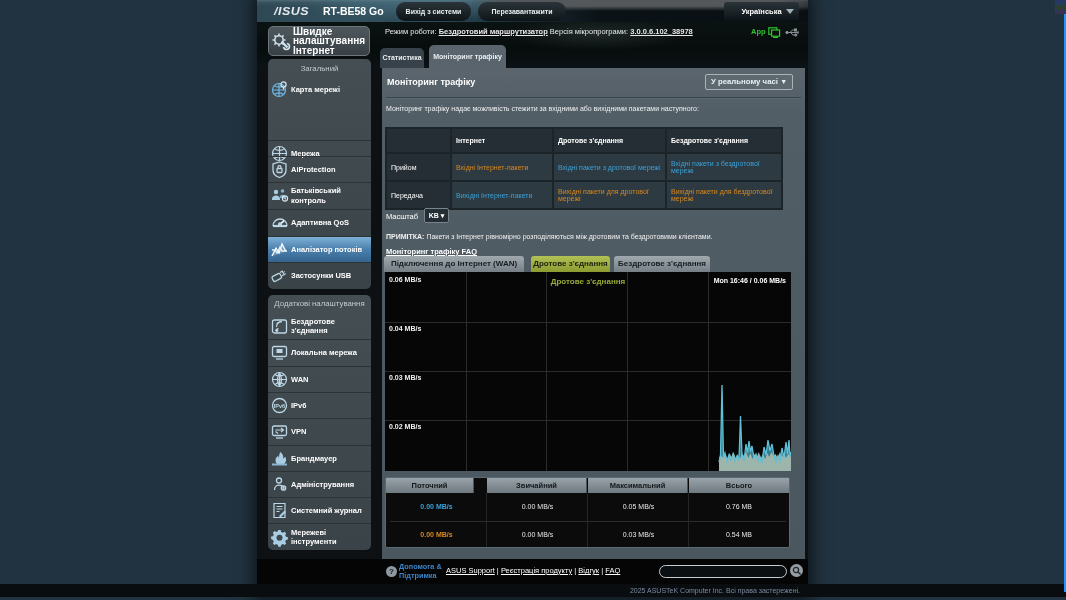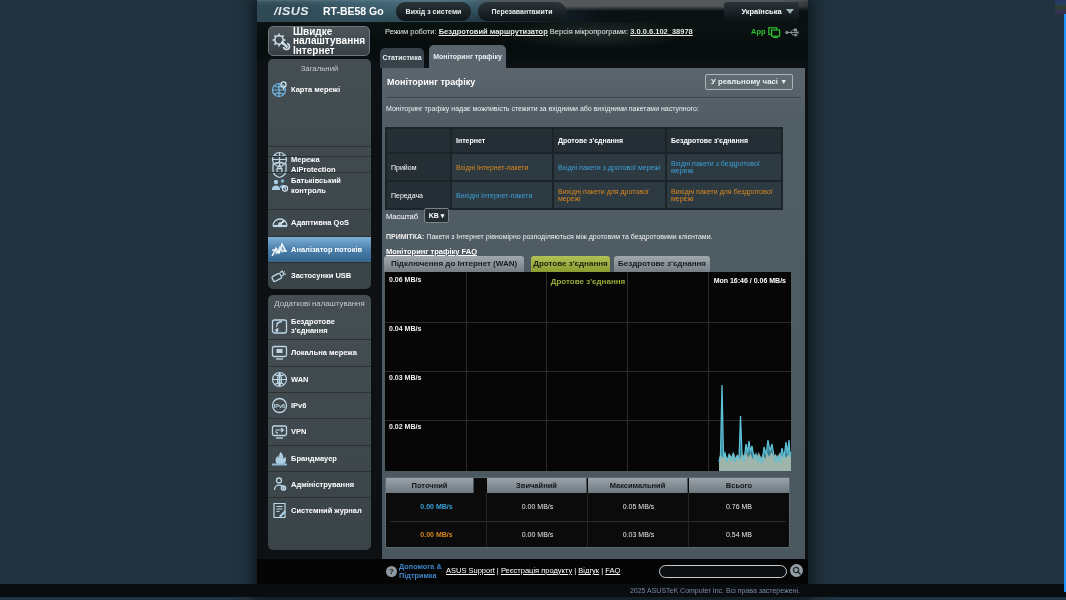--- a/index.html
+++ b/index.html
@@ -126,38 +126,38 @@
       <div class="mitem" style="top:17.5px;height:26.5px;border-top:none;"><span class="mic">
             <svg width="19" height="19" viewBox="0 0 19 19">
               <g fill="none" stroke="#6fb7e8" stroke-width="1.2">
                 <circle cx="9" cy="10" r="6.5"></circle>
                 <path d="M2.5 10h13M9 3.5v13M4 5.5c3 2 7 2 10 0M4 14.5c3-2 7-2 10 0"></path>
                 <circle cx="13.5" cy="4.5" r="2.6" stroke="#d8e8f2"></circle>
                 <path d="M13.5 7.1v2.4" stroke="#d8e8f2"></path>
               </g>
             </svg>
           </span>Карта мережі</div>
-      <div class="mitem" style="top:87px;height:26.5px;text-align:center;"><span class="mic">
+      <div class="mitem" style="top:81px;height:26.5px;text-align:center;"><span class="mic">
             <svg width="19" height="19" viewBox="0 0 19 19">
               <g fill="none" stroke="#bdd7e6" stroke-width="1.2">
                 <circle cx="9.5" cy="9.5" r="7"></circle>
                 <path d="M2.5 9.5h14M9.5 2.5v14M4.5 4.7c2.8 2.2 7.2 2.2 10 0M4.5 14.3c2.8-2.2 7.2-2.2 10 0"></path>
               </g>
             </svg>
           </span>Мережа</div>
       <div class="mitem" style="top:97px;height:26.5px;"><span class="mic">
             <svg width="19" height="19" viewBox="0 0 19 19">
               <g fill="none" stroke="#bdd7e6" stroke-width="1.3">
                 <path d="M9.5 2l6.5 2v6c0 4-3 6.5-6.5 7.5C6 16.5 3 14 3 10V4z"></path>
                 <rect x="7" y="8.5" width="5" height="4" rx="0.8"></rect>
                 <path d="M8 8.5v-1.3a1.5 1.5 0 0 1 3 0v1.3"></path>
               </g>
             </svg>
           </span>AiProtection</div>
-      <div class="mitem" style="top:113px;height:26.5px;">
+      <div class="mitem" style="top:123px;height:26.5px;">
           <span class="mic">
             <svg width="20" height="19" viewBox="0 0 20 19">
               <g fill="#a9cde2">
                 <circle cx="6" cy="6" r="2.2"></circle>
                 <path d="M2 13c0-2.2 1.8-3.6 4-3.6s4 1.4 4 3.6v1H2z"></path>
                 <circle cx="12.5" cy="5" r="1.8" fill="#7fb3d4"></circle>
                 <path d="M9.5 11.5c.4-1.8 1.6-2.8 3-2.8 1.6 0 2.9 1.2 3 3v.8h-3" fill="#7fb3d4"></path>
                 <circle cx="15" cy="12.5" r="2.6" fill="none" stroke="#d6e7f2" stroke-width="1.1"></circle>
                 <path d="M15 11.2v1.3l1 .7" fill="none" stroke="#d6e7f2" stroke-width="1.1"></path>
               </g>
@@ -262,20 +262,31 @@
           </span>Брандмауер</div>
       <div class="mitem" style="top:202.1px;height:26.3px;"><span class="mic">
             <svg width="19" height="19" viewBox="0 0 19 19">
               <g fill="none" stroke="#bdd7e6" stroke-width="1.2">
                 <path d="M4 2.5h11v14H4z"></path>
                 <path d="M6.5 5.5h6M6.5 8h6M6.5 10.5h3"></path>
                 <path d="M9.5 14.5l5-5 1.6 1.6-5 5H9.5z" fill="#a9cde2" stroke="none"></path>
               </g>
             </svg>
           </span>Системний журнал</div>
+      <div class="mitem" style="top:228.4px;height:26.3px;">
+          <span class="mic">
+            <svg width="19" height="19" viewBox="0 0 19 19">
+              <g fill="#a9cde2">
+                <path d="M8.3 2h2.4l.4 1.9 1.8.8 1.6-1 1.7 1.7-1 1.6.8 1.8 1.9.4v2.4l-1.9.4-.8 1.8 1 1.6-1.7 1.7-1.6-1-1.8.8-.4 1.9H8.3l-.4-1.9-1.8-.8-1.6 1-1.7-1.7 1-1.6-.8-1.8L1.1 11V8.6L3 8.2l.8-1.8-1-1.6 1.7-1.7 1.6 1 1.8-.8z"></path>
+                <circle cx="9.5" cy="9.8" r="3" fill="#3f484d"></circle>
+              </g>
+            </svg>
+          </span>
+          <span>Мережеві<br>інструменти</span>
+        </div>
     </div>
   </div>
   <div id="content">
     <div id="ct-title">Моніторинг трафіку</div>
     <div id="ct-dd">У реальному часі <span style="font-size:7px;">▼</span></div>
     <div id="ct-hr"></div>
     <div id="ct-desc">Моніторинг трафіку надає можливість стежити за вхідними або вихідними пакетами наступного:</div>
     <table class="info" style="width:396px;table-layout:fixed;">
       <colgroup>
           <col style="width:65px;">

